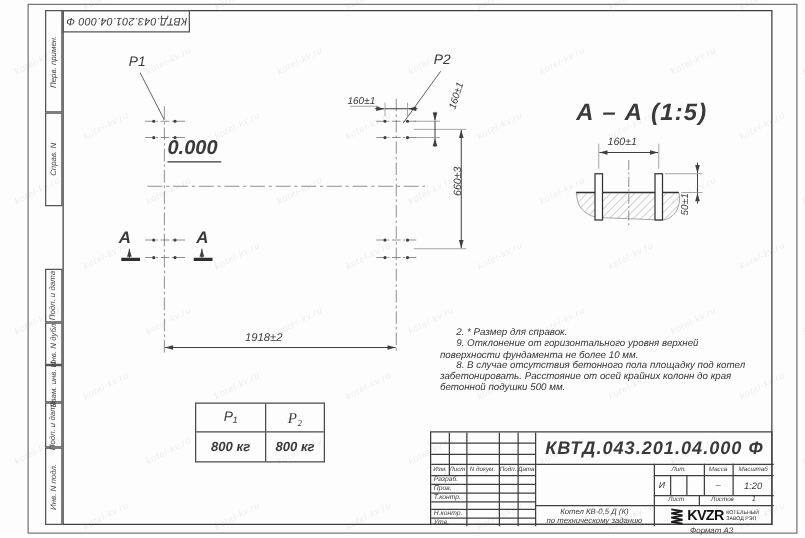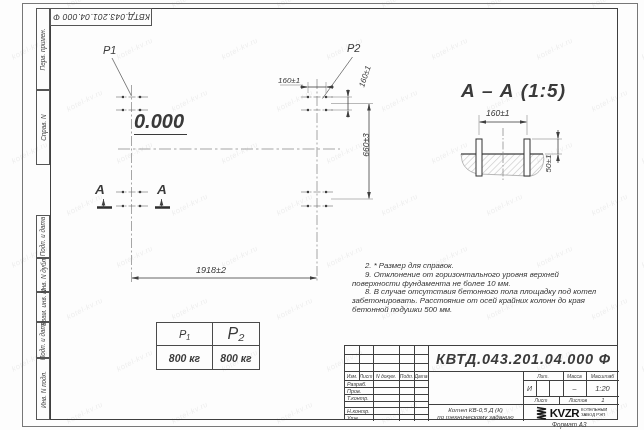--- a/index.html
+++ b/index.html
@@ -191,36 +191,36 @@
     <g>
       <path d="M461 154 L543 154 C544.5 160 543.5 166.5 539 171.5 C536.5 174.5 532 176.2 529 176 L479 174 C470.5 173 463.8 168 462 160.5 Z" fill="url(#hatch)" stroke="#8a8a8a" stroke-width="0.6"></path>
       <path d="M461 154 H543" stroke="#333" stroke-width="1.2"></path>
       <rect x="476" y="139" width="6" height="37" fill="#fdfdfd" stroke="#333" stroke-width="1"></rect>
       <rect x="524" y="139" width="6" height="37" fill="#fdfdfd" stroke="#333" stroke-width="1"></rect>
     </g>
   </svg>
 
   <div class="t" style="left:103px;top:44px;font-size:11px;">P1</div>
   <div class="t" style="left:347px;top:42px;font-size:11px;">P2</div>
-  <div class="t" style="left:134px;top:110px;font-size:20px;font-weight:600;border-bottom:1.1px solid #3a3a3a;padding:0 3px 1px 0;text-align:right;">0.000</div>
+  <div class="t" style="left:134px;top:110px;font-size:16px;font-weight:600;border-bottom:1.1px solid #3a3a3a;padding:0 3px 1px 0;text-align:right;">0.000</div>
   <div class="t" style="left:278px;top:76px;font-size:8px;">160±1</div>
   <div class="t" style="left:347px;top:72px;width:36px;text-align:center;font-size:8px;transform:rotate(-72deg);">160±1</div>
   <div class="t" style="left:346px;top:140px;width:40px;text-align:center;font-size:8.5px;transform:rotate(-90deg);">660±3</div>
   <div class="t" style="left:196px;top:265px;font-size:9px;">1918±2</div>
   <div class="t" style="left:95px;top:182px;font-size:13.5px;font-weight:600;">А</div>
   <div class="t" style="left:157px;top:182px;font-size:13.5px;font-weight:600;">А</div>
 
   <div class="t" style="left:461px;top:80px;font-size:19px;font-weight:600;letter-spacing:1px;">А – А (1:5)</div>
   <div class="t" style="left:486px;top:108px;font-size:8.5px;">160±1</div>
   <div class="t" style="left:534px;top:159px;width:28px;text-align:center;font-size:8px;transform:rotate(-90deg);">50±1</div>
 
   <div style="position:absolute;left:156px;top:322px;width:104px;height:48px;border:1px solid #4a4a4a;
               display:grid;grid-template-columns:56px 1fr;grid-template-rows:23px 1fr;box-sizing:border-box;z-index:3;">
     <div class="cell" style="position:static;border-right:1px solid #4a4a4a;border-bottom:1px solid #4a4a4a;font-style:italic;font-size:11px;">P₁</div>
-    <div class="cell" style="position:static;border-bottom:1px solid #4a4a4a;font-style:italic;font-size:16px;">P₂</div>
+    <div class="cell" style="position:static;border-bottom:1px solid #4a4a4a;font-style:italic;font-size:12px;font-family:Liberation Serif, serif;">P₂</div>
     <div class="cell" style="position:static;border-right:1px solid #4a4a4a;font-style:italic;font-size:10.5px;font-weight:600;">800 кг</div>
     <div class="cell" style="position:static;font-style:italic;font-size:10.5px;font-weight:600;">800 кг</div>
   </div>
 
   <div class="notes" style="position:absolute;left:352px;top:262px;width:256px;font-style:italic;font-size:7.8px;line-height:8.8px;color:#333;z-index:3;">
     <p>2. * Размер для справок.</p>
     <p>9. Отклонение от горизонтального уровня верхней поверхности фундамента не более 10 мм.</p>
     <p>8. В случае отсутствия бетонного пола площадку под котел забетонировать. Расстояние от осей крайних колонн до края бетонной подушки 500 мм.</p>
   </div>
 

